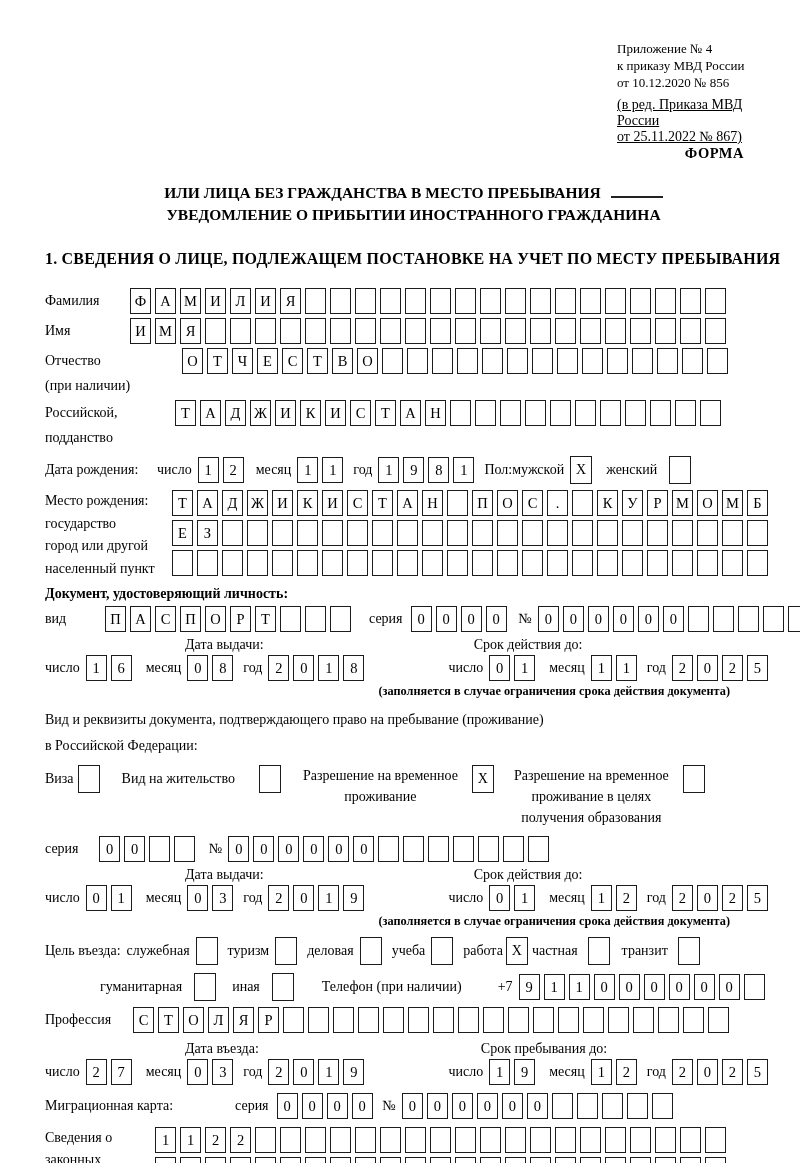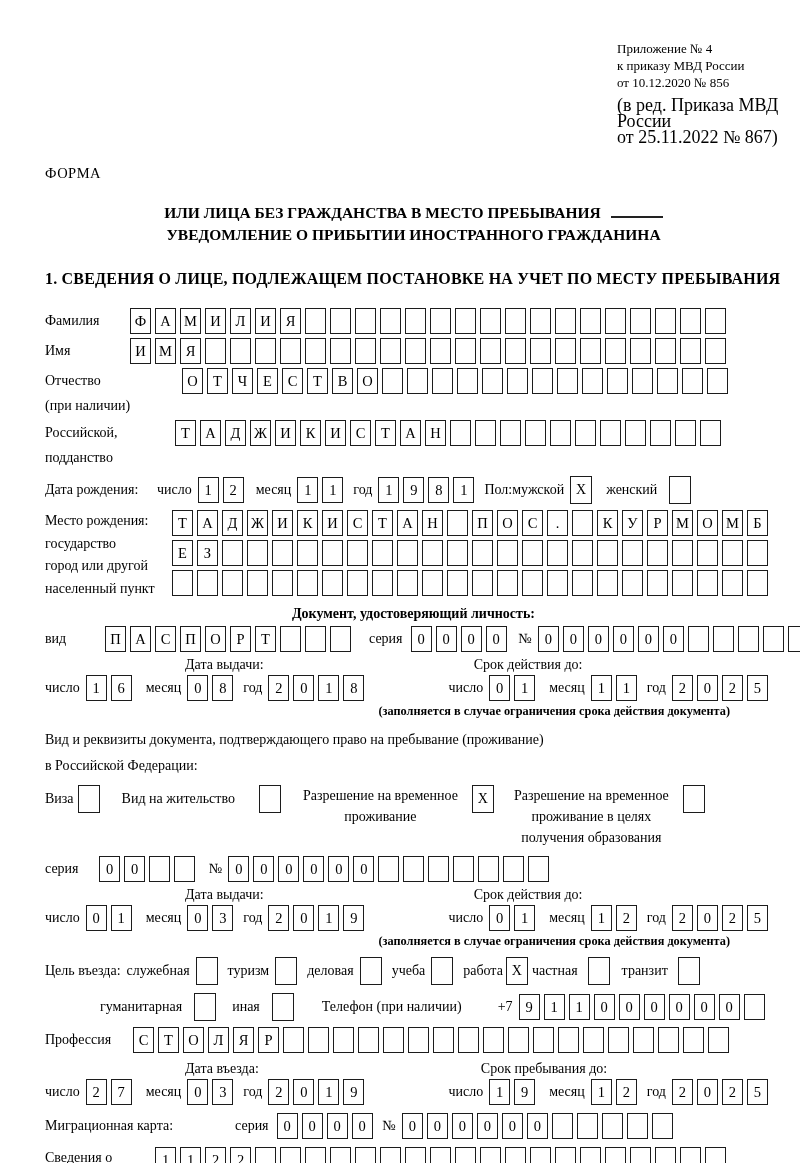--- a/index.html
+++ b/index.html
@@ -1,36 +1,36 @@
 <!DOCTYPE html>
 <html><head>
 <meta charset="utf-8">
 <style>
   html,body{margin:0;padding:0;background:#fff;}
   .page{width:800px;height:1163px;box-sizing:border-box;background:#fff;color:#000;
         font-family:"Liberation Serif", serif;font-size:14px;position:relative;
         padding:40px 18px 10px 45px;overflow:hidden;}
   .appendix{margin-left:572px;line-height:17px;font-size:13px;}
-  .appendix .amend{margin-top:6px;line-height:16px;font-size:18px;}
-  .forma{margin-top:20px;text-align:left;padding-right:38px;font-weight:normal;font-size:14.5px;letter-spacing:.5px;}
+  .appendix .amend{margin-top:6px;line-height:16px;font-size:14px;text-decoration:underline;}
+  .forma{margin-top:0;text-align:right;padding-right:38px;font-weight:bold;font-size:14.5px;letter-spacing:.5px;}
   .title{margin-top:20px;text-align:center;font-weight:bold;font-size:15.5px;line-height:22px;}
   .uline{display:inline-block;width:52px;border-bottom:2px solid #222;margin-left:10px;height:14px;}
   .sect{margin-top:24px;font-weight:bold;font-size:16px;letter-spacing:.2px;white-space:nowrap;}
   .row{display:flex;align-items:center;margin-top:4px;}
   .lbl{flex:0 0 auto;}
   .cells{display:inline-flex;flex:0 0 auto;}
   .cell{width:19px;height:24px;border:1.6px solid #1c1c1c;margin-right:4px;display:inline-flex;
         align-items:center;justify-content:center;font-size:14.5px;flex:0 0 auto;background:#fff;}
   .cb{width:20px;height:26px;border:1.6px solid #1c1c1c;display:inline-flex;align-items:center;
       justify-content:center;font-size:14px;margin-left:6px;flex:0 0 auto;background:#fff;}
   .mini{margin-right:6px;flex:0 0 auto;}
   .rgap{margin-bottom:4px;}
   .center-block{text-align:center;line-height:21px;}
   .note{font-size:12.3px;font-weight:bold;text-align:right;padding-right:52px;margin-top:3px;}
-  .dochead{text-align:center;font-weight:bold;margin-top:6px;font-size:14px;}
+  .dochead{text-align:left;font-weight:bold;margin-top:6px;font-size:14px;}
   .dates-hdr{margin-top:5px;}
   .para{margin-top:8px;line-height:26px;}
 </style>
 </head>
 <body>
 
 <div class="page">
 
   <div class="appendix">
     <div>Приложение № 4</div>

